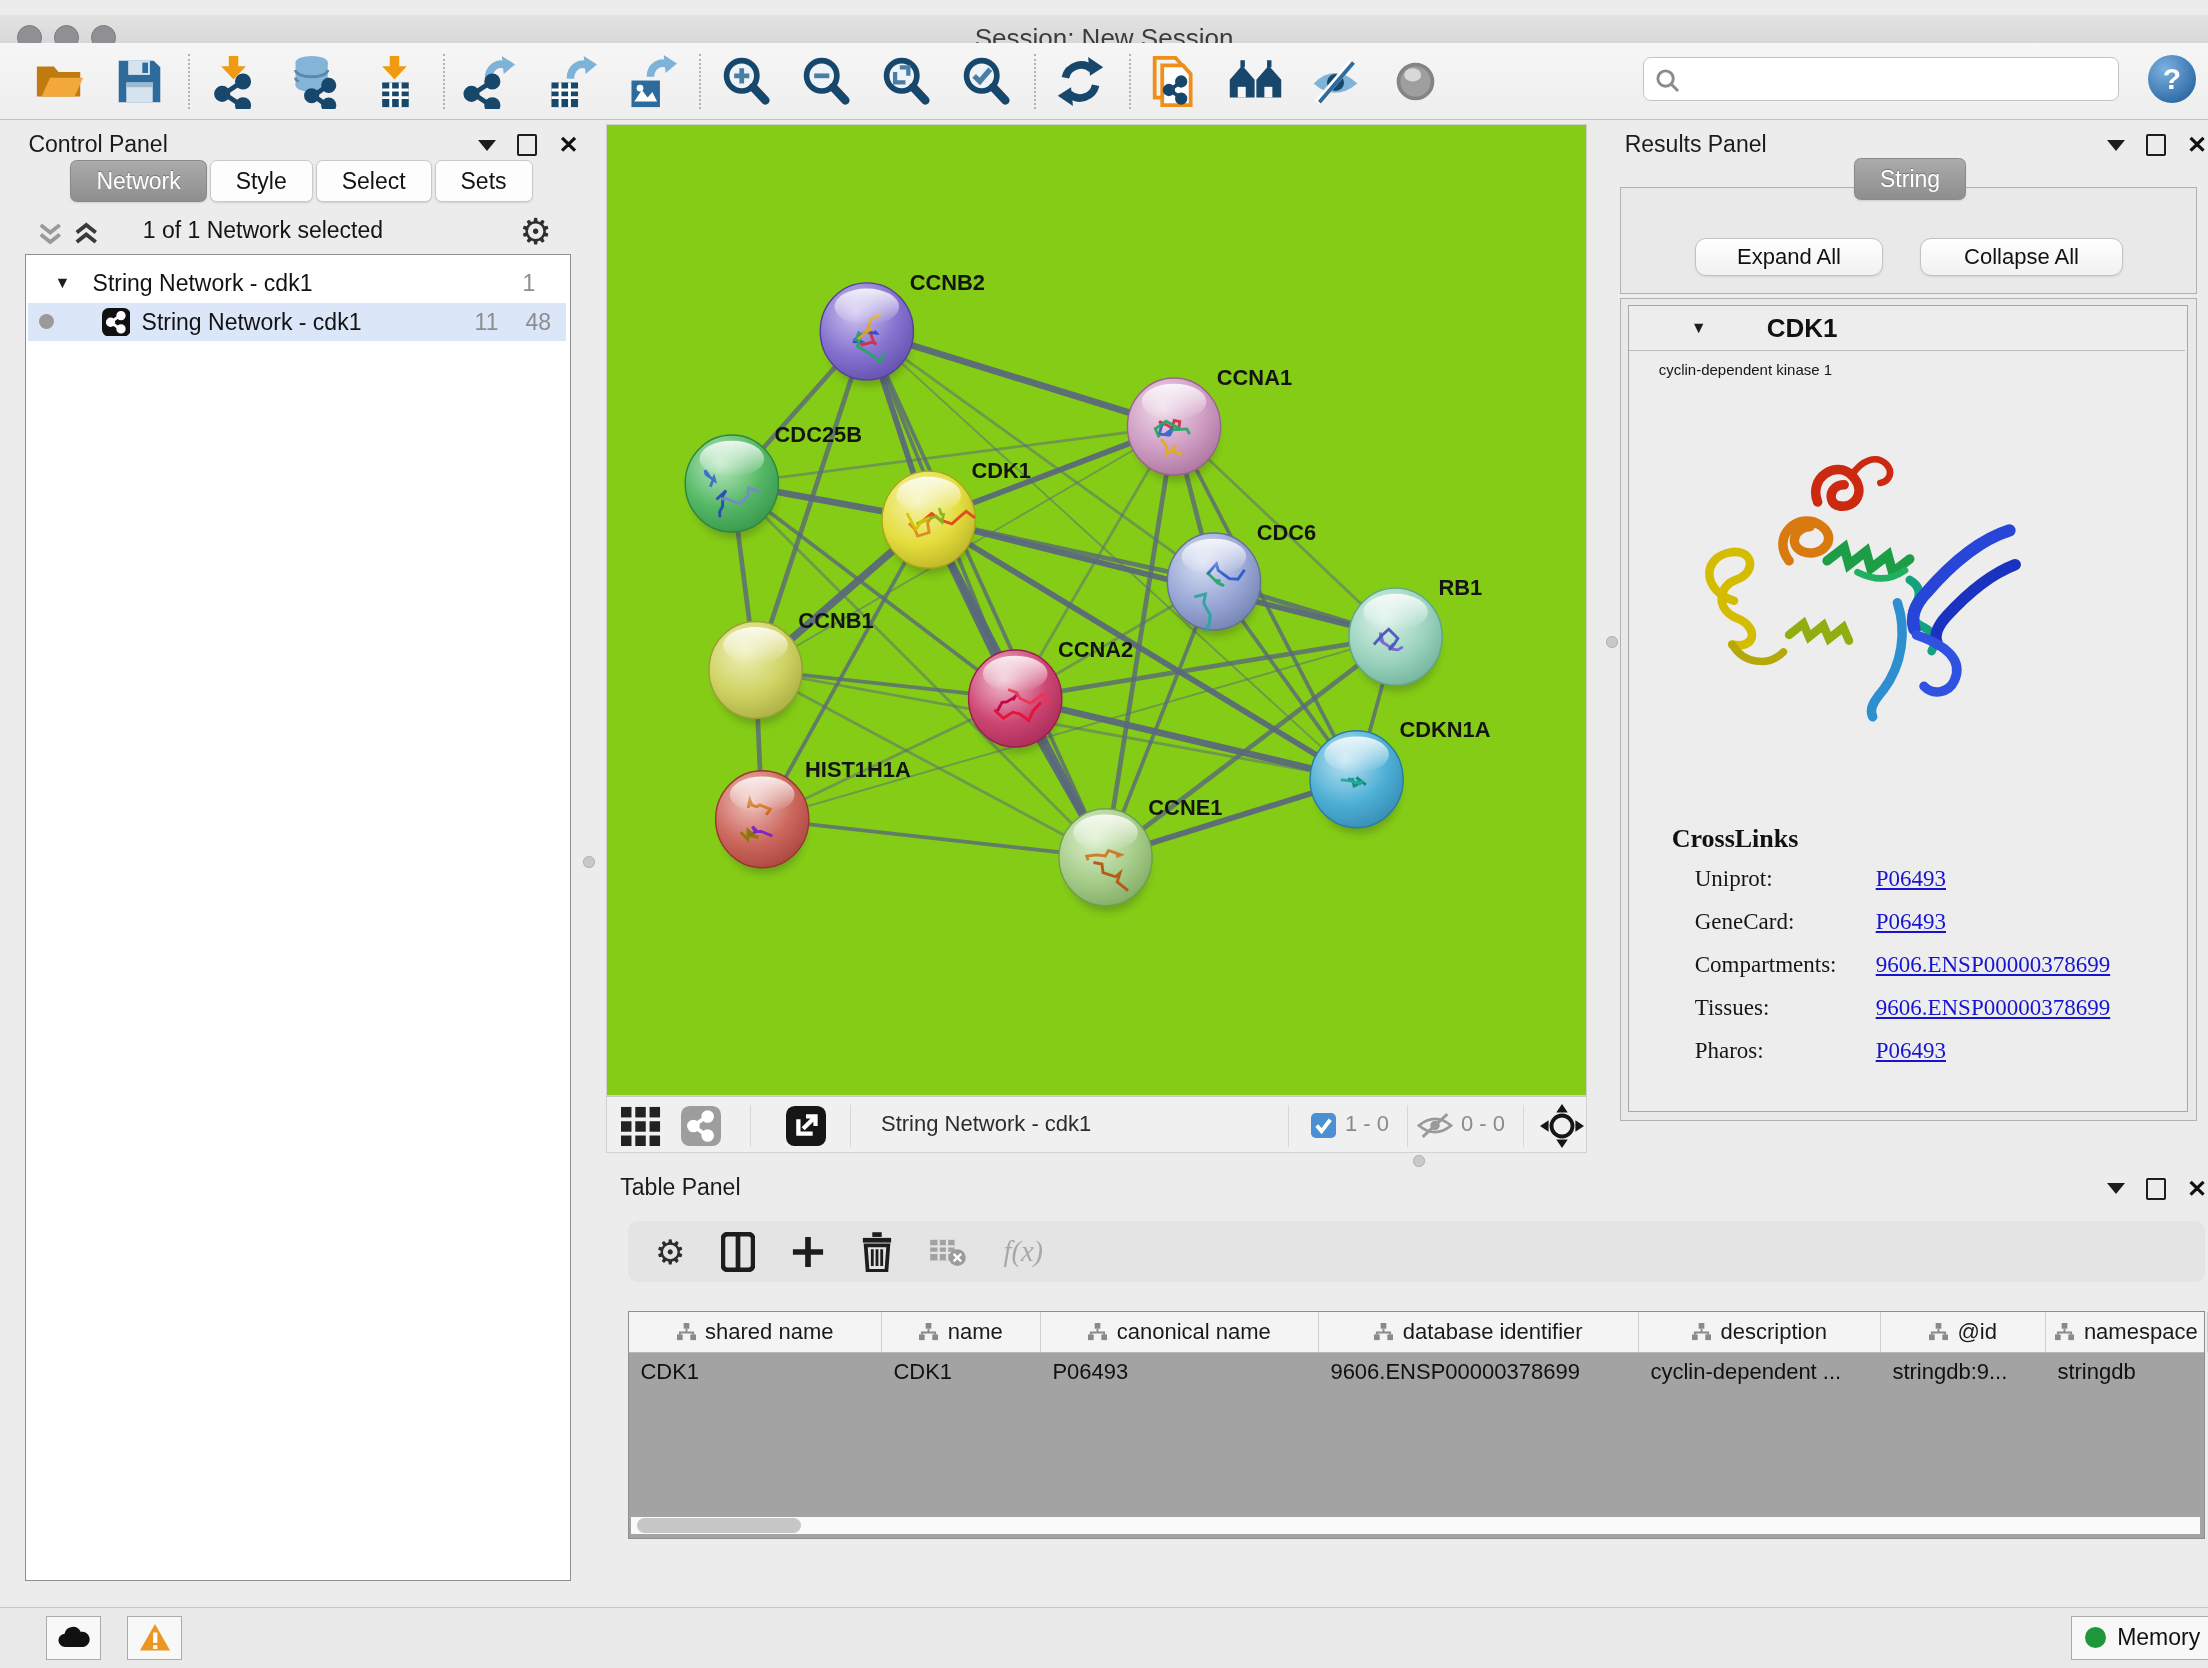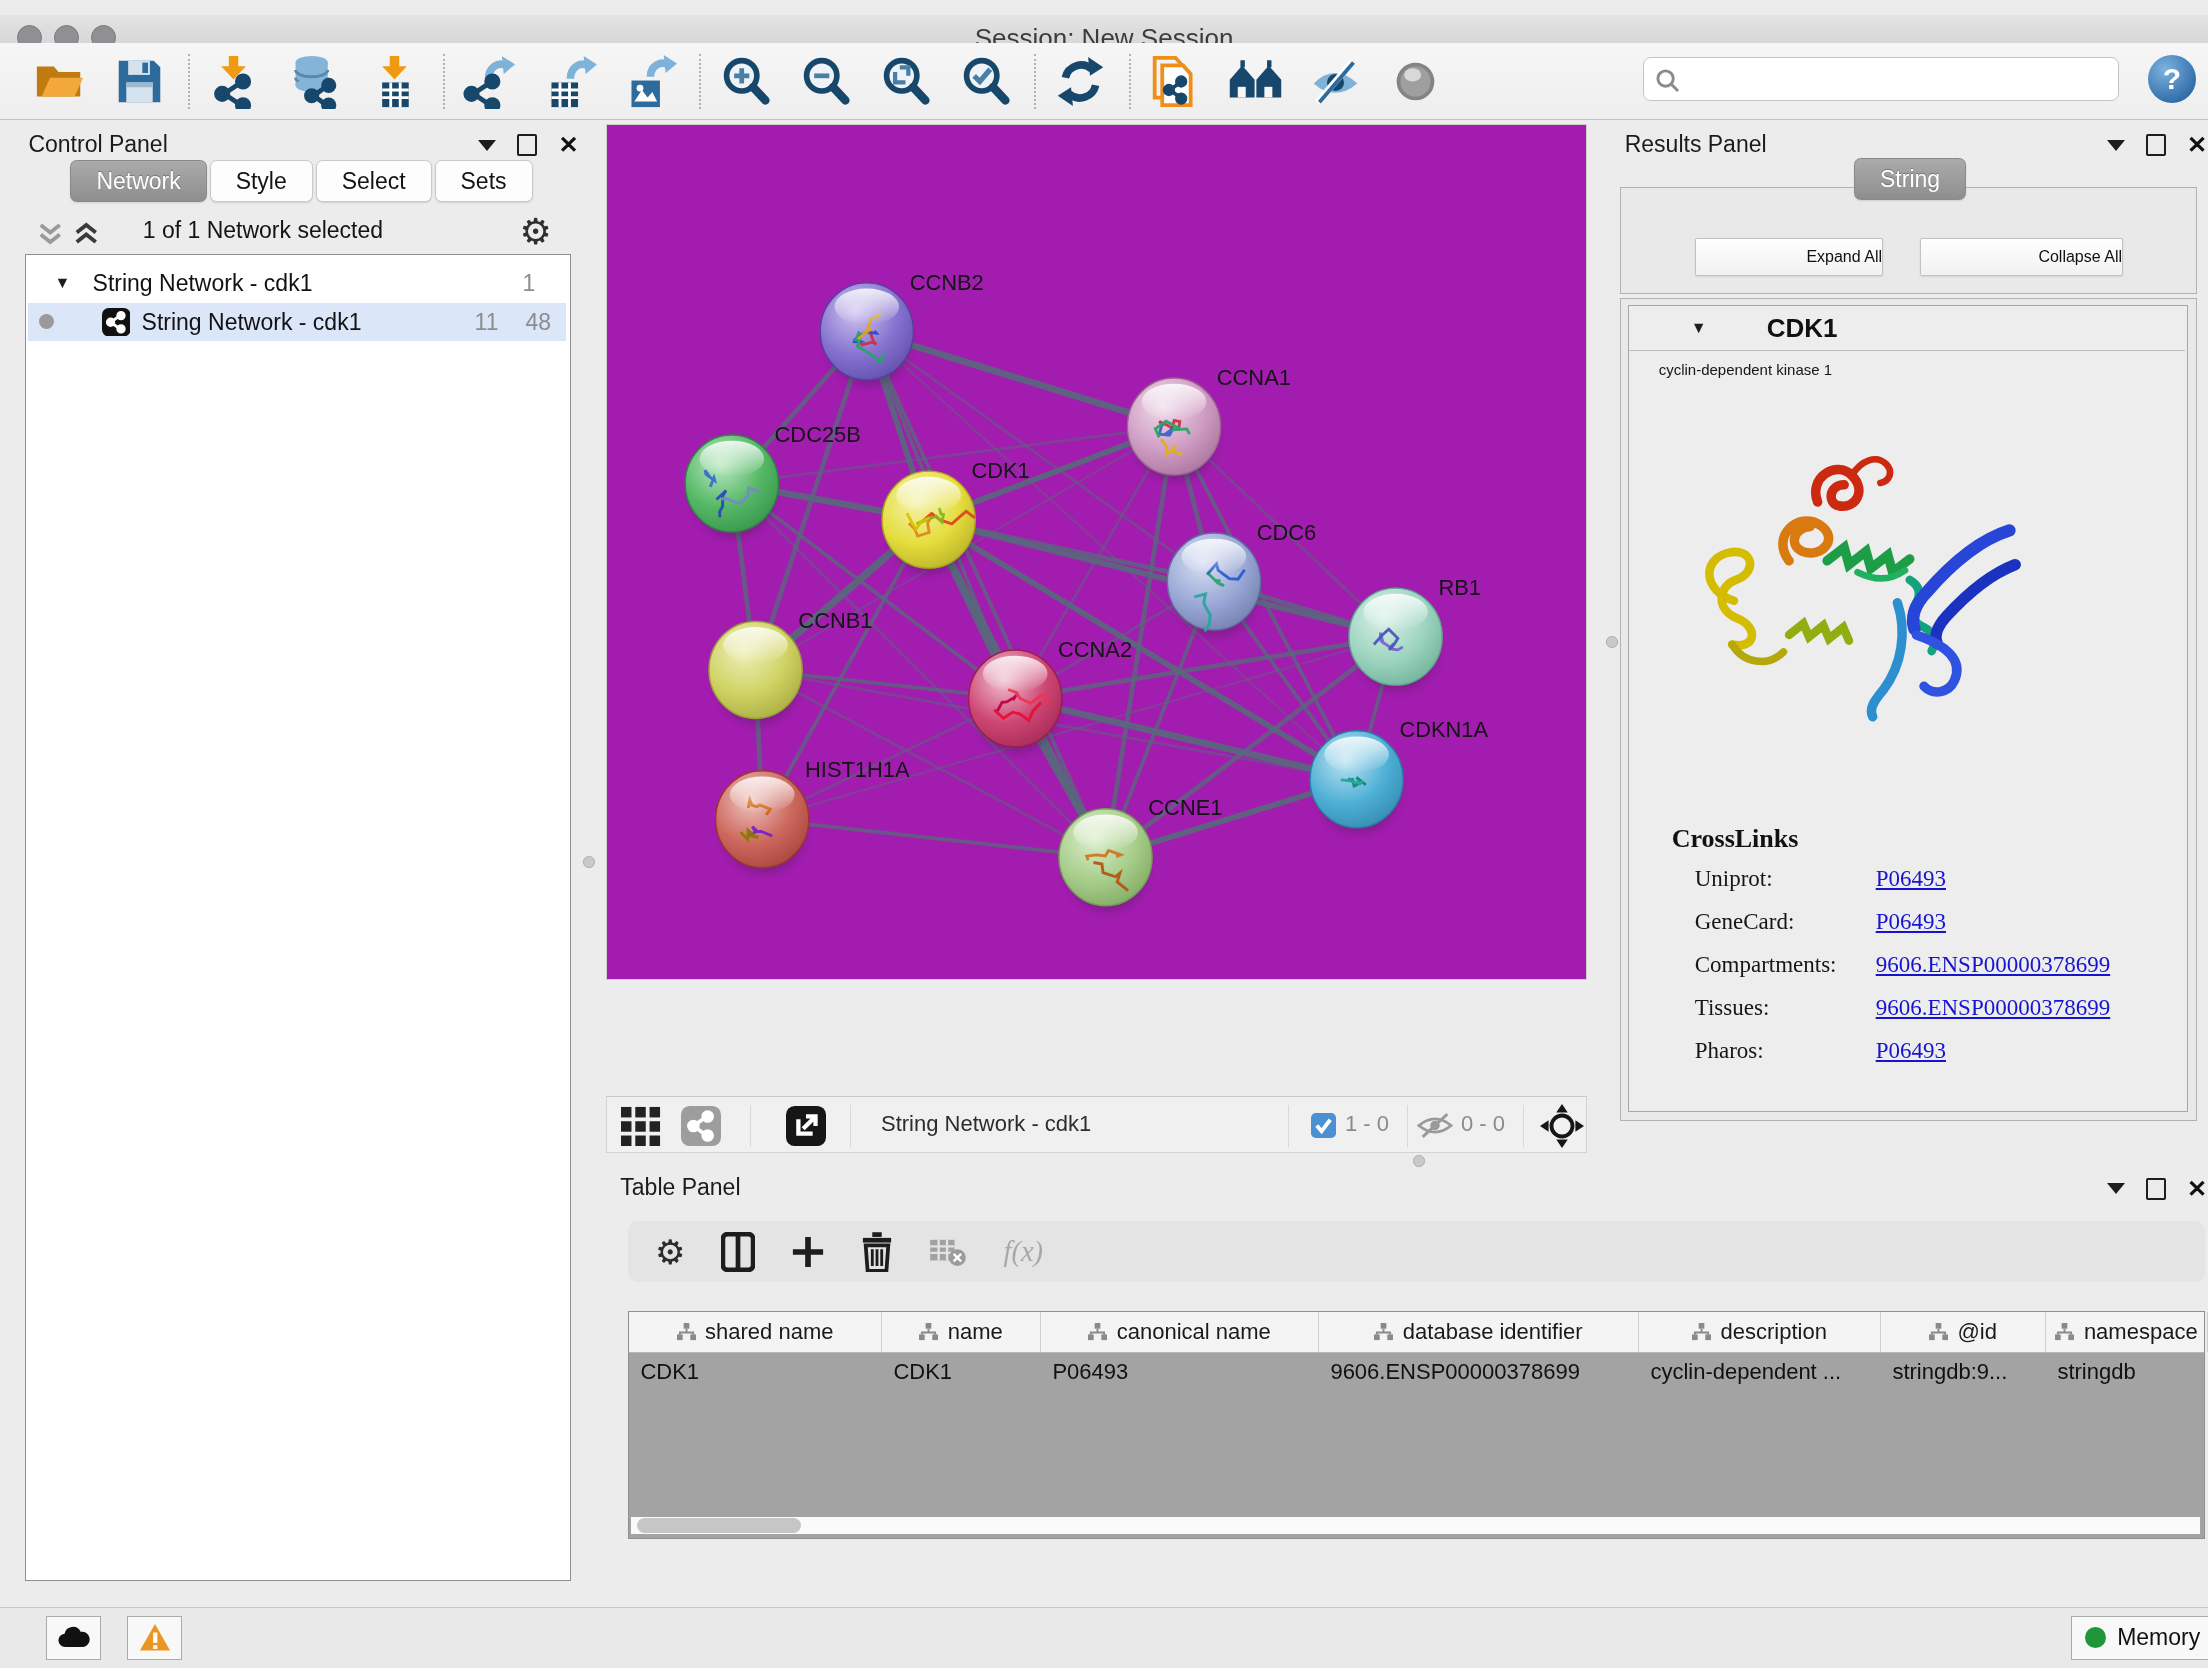--- a/index.html
+++ b/index.html
@@ -36,31 +36,31 @@
     border:1px solid #c9c9c9;color:#131313;border-radius:6.7px;box-shadow:0 1px 1.9px rgba(0,0,0,.12);}
   .tab.active{background:linear-gradient(#ababab,#8e8e8e);color:#fff;border-color:#8a8a8a;
     text-shadow:0 -1px 1px rgba(0,0,0,.3);}
   
   .cp{left:11.4px;top:120px;width:559px;height:1486px;}
   .listbox{position:absolute;left:13.3px;top:134px;width:546px;height:1327px;background:#fff;
     border:1.9px solid #8f8f8f;box-sizing:border-box;}
   .treerow{position:absolute;left:1.9px;width:538px;height:36px;font-size:23px;color:#121212;}
   .count{color:#8d8d8d;}
   
-  .netview{left:606px;top:124px;width:981px;height:856px;background:#a21caf;
-    border:1px solid #cfcfcf;box-sizing:border-box;}
+  .netview{left:606px;top:124px;width:981px;height:972px;background:#84cc16;
+    border:1px solid #cfcfcf;box-sizing:border-box;font-weight:bold;}
   .netbar{left:606px;top:1096px;width:981px;height:57px;background:#f0f0f0;
     border:1px solid #d2d2d2;border-top:1px solid #c6c6c6;box-sizing:border-box;}
   .nbsep{position:absolute;top:7.6px;width:0;height:42px;border-left:1.9px solid #d8d8d8;}
   .grip{position:absolute;width:9.5px;height:9.5px;border-radius:50%;background:#c9c9c9;border:1px solid #adadad;}
   
   .rp{left:1619px;top:120px;width:590px;height:1042px;}
   .rbox{position:absolute;left:1px;width:577px;background:#e9e9e9;border:1.9px solid #b2b2b2;box-sizing:border-box;}
-  .btn{background:linear-gradient(#ffffff,#f1f1f1);border:1.9px solid #c2c2c2;border-radius:2px;
-    font-size:16px;color:#111;text-align:right;box-shadow:0 1px 1.9px rgba(0,0,0,.1);}
+  .btn{background:linear-gradient(#ffffff,#f1f1f1);border:1.9px solid #c2c2c2;border-radius:11px;
+    font-size:22px;color:#111;text-align:center;box-shadow:0 1px 1.9px rgba(0,0,0,.1);}
   .card{position:absolute;left:6.7px;top:5.7px;width:560px;height:807px;background:#ededed;
     border:1.9px solid #a7a7a7;box-sizing:border-box;}
   .serif{font-family:"Liberation Serif",serif;}
   .xlrow{display:flex;height:43px;align-items:center;}
   .xlrow .lbl{width:181px;font-size:23px;color:#161616;}
   .xlrow a{font-size:23px;color:#1714cf;text-decoration:underline;}
   
   .tp{left:606px;top:1166px;width:1603px;height:439px;}
   .tptools{position:absolute;left:22px;top:55px;width:1577px;height:61px;background:#e4e4e4;
     border-radius:9.5px;display:flex;align-items:center;gap:36px;padding-left:27px;box-sizing:border-box;}

